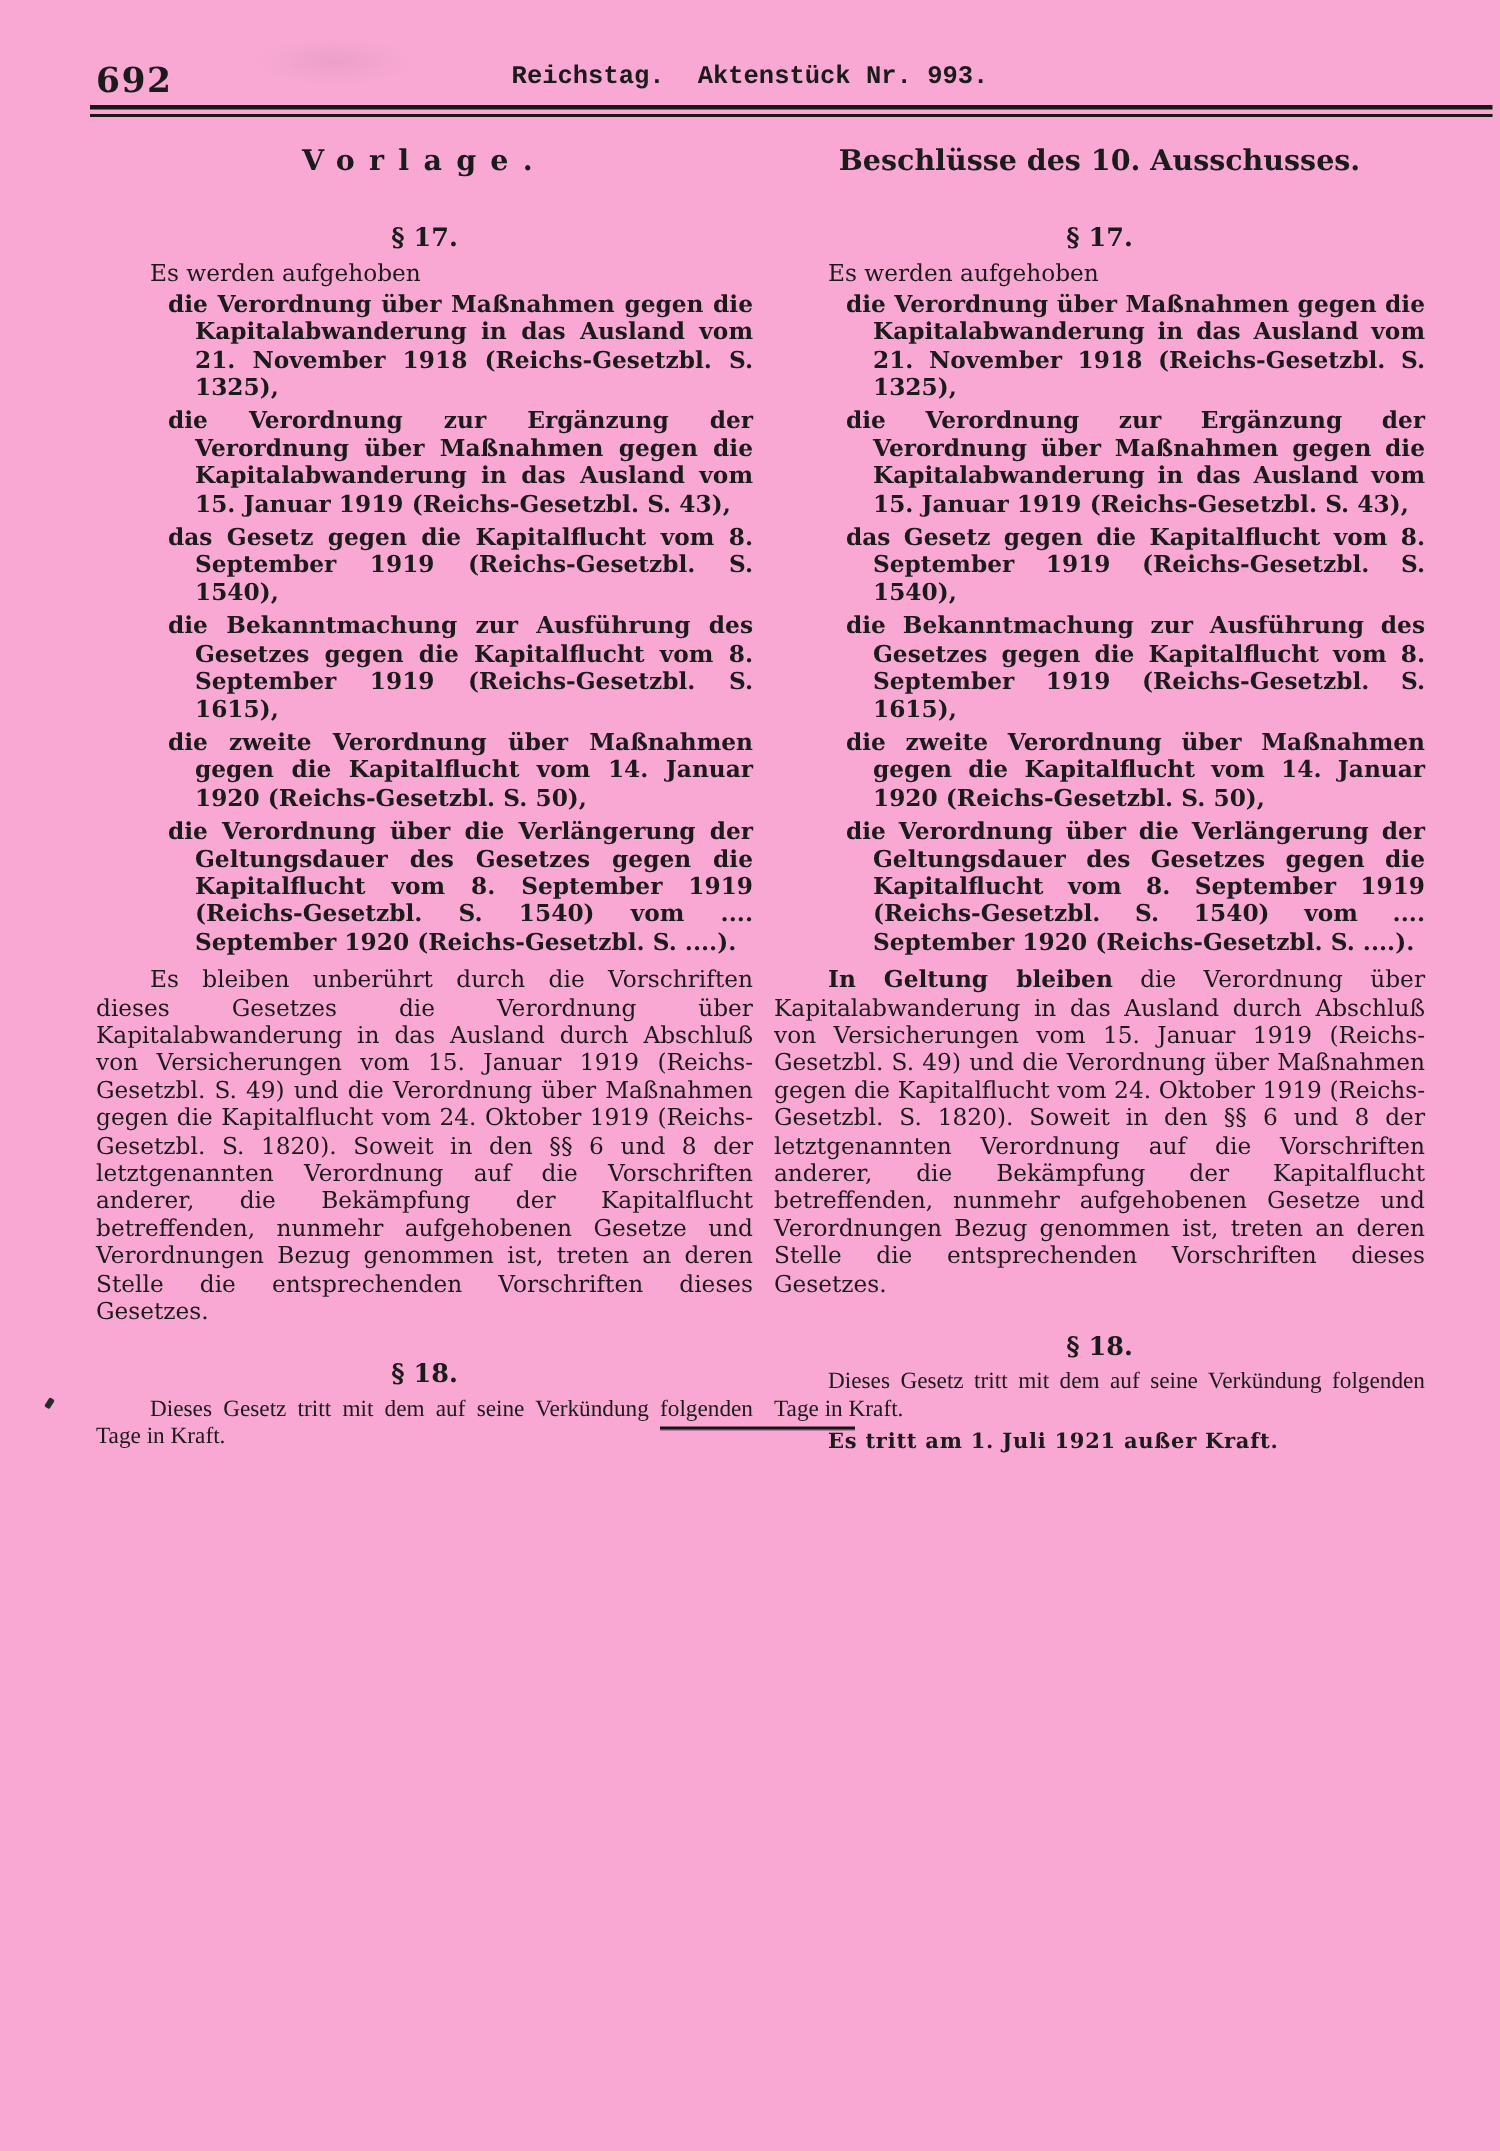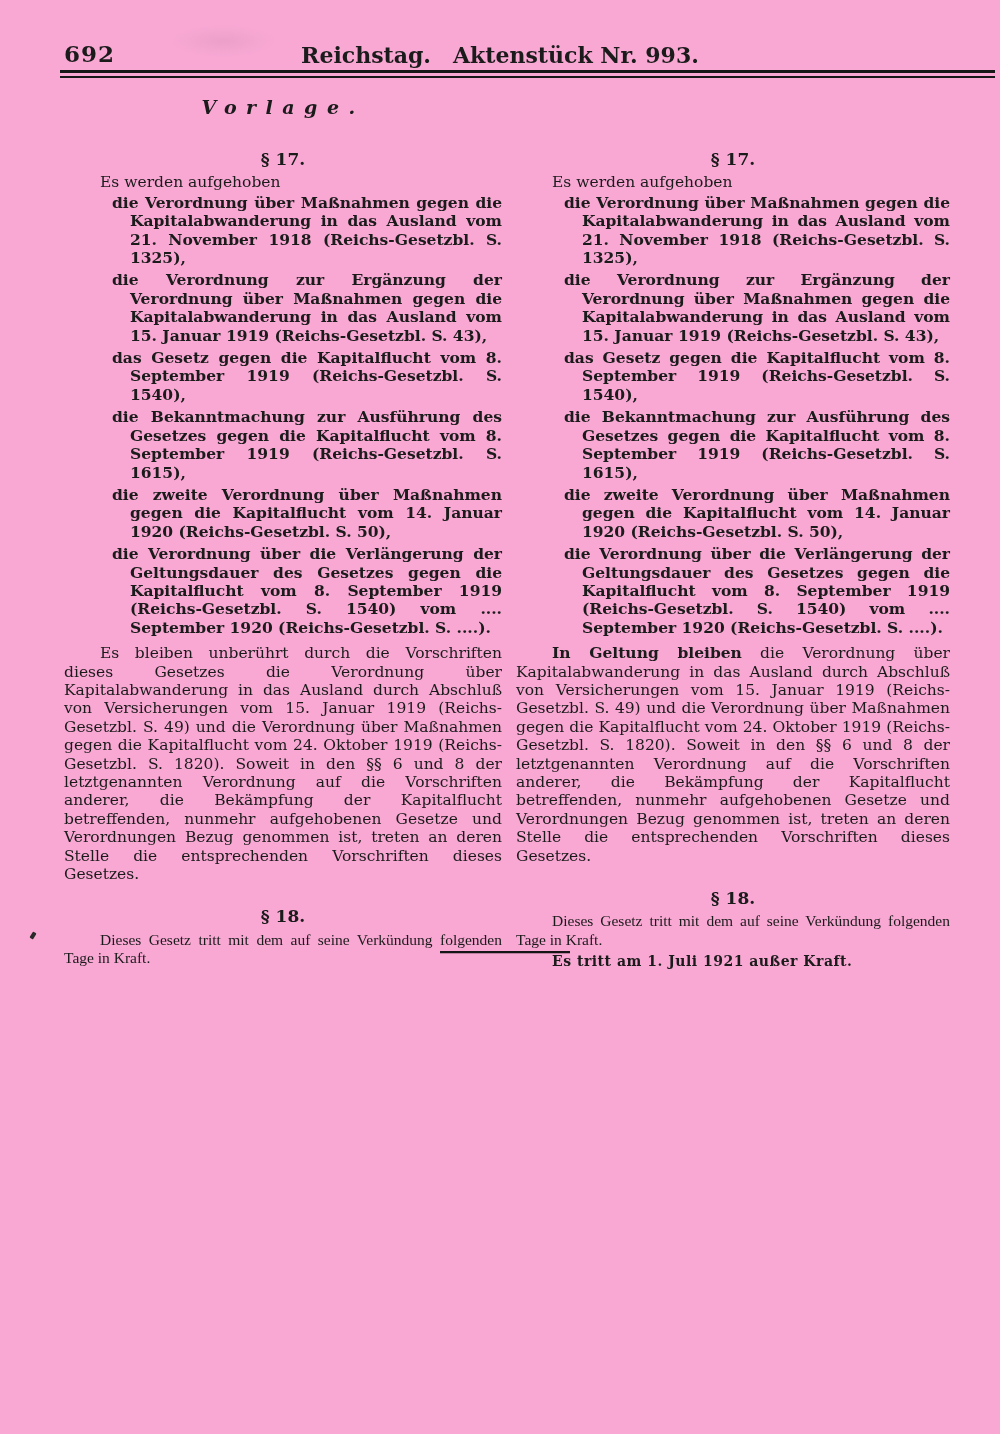--- a/index.html
+++ b/index.html
@@ -3,29 +3,29 @@
 <meta charset="utf-8">
 <style>
   html,body{margin:0;padding:0;background:#e8e8e6;}
   .page{
     position:relative;width:1000px;height:1434px;margin:0 auto;
     background:#f9a8d4;color:#1b1b1b;overflow:hidden;
     font-family:"DejaVu Serif", serif;
   }
   
   .page-number{position:absolute;left:64px;top:40px;font-size:23px;font-weight:bold;letter-spacing:1px;}
-  .header-title{position:absolute;left:0;right:0;top:42px;text-align:center;font-size:22px;font-weight:bold;}
+  .header-title{position:absolute;left:0;right:0;top:42px;text-align:center;font-size:17px;font-weight:bold;font-family:Liberation Mono, monospace;}
   .header-title .t1{margin-right:22px;}
   .rule-double{
     position:absolute;left:60px;right:5px;top:70px;height:3px;
     border-top:3px solid #181818;border-bottom:2px solid #181818;
   }
   
   .col-heading{position:absolute;top:96px;font-size:19px;font-weight:bold;text-align:center;}
-  .col-heading.left{left:64px;width:438px;letter-spacing:0.5em;font-style:italic;}
+  .col-heading.left{left:64px;width:438px;letter-spacing:0.5em;}
   .col-heading.right{left:516px;width:434px;}
   
   .col{
     position:absolute;top:150px;font-size:15.5px;line-height:18.4px;
     text-align:justify;
   }
   .col.left{left:64px;width:438px;}
   .col.right{left:516px;width:434px;}
   .sec-heading{text-align:center;font-size:17px;font-weight:bold;margin:0 0 5px 0;}
   .intro-line{text-align:left;padding-left:36px;margin:0 0 2px 0;}
@@ -65,20 +65,21 @@
   <div class="smudge"></div>
   <div class="speck"></div>
 
   <div class="page-number">692</div>
   <div class="header-title">
     <span class="t1">Reichstag.</span><span class="t2">Aktenstück Nr. 993.</span>
   </div>
   <div class="rule-double"></div>
 
   <div class="col-heading left">Vorlage.</div>
+  <div class="col-heading right">Beschlüsse des 10. Ausschusses.</div>
 
   <div class="col left">
     <div class="sec-heading">§ 17.</div>
     <div class="intro-line">Es werden aufgehoben</div>
     <div class="item">die Verordnung über Maßnahmen gegen die Kapitalabwanderung in das Ausland vom 21. November 1918 (Reichs-Gesetzbl. S. 1325),</div>
     <div class="item">die Verordnung zur Ergänzung der Verordnung über Maßnahmen gegen die Kapitalabwanderung in das Ausland vom 15. Januar 1919 (Reichs-Gesetzbl. S. 43),</div>
     <div class="item">das Gesetz gegen die Kapitalflucht vom 8. September 1919 (Reichs-Gesetzbl. S. 1540),</div>
     <div class="item">die Bekanntmachung zur Ausführung des Gesetzes gegen die Kapitalflucht vom 8. September 1919 (Reichs-Gesetzbl. S. 1615),</div>
     <div class="item">die zweite Verordnung über Maßnahmen gegen die Kapitalflucht vom 14. Januar 1920 (Reichs-Gesetzbl. S. 50),</div>
     <div class="item">die Verordnung über die Verlängerung der Geltungsdauer des Gesetzes gegen die Kapitalflucht vom 8. September 1919 (Reichs-Gesetzbl. S. 1540) vom .... September 1920 (Reichs-Gesetzbl. S. ....).</div>

